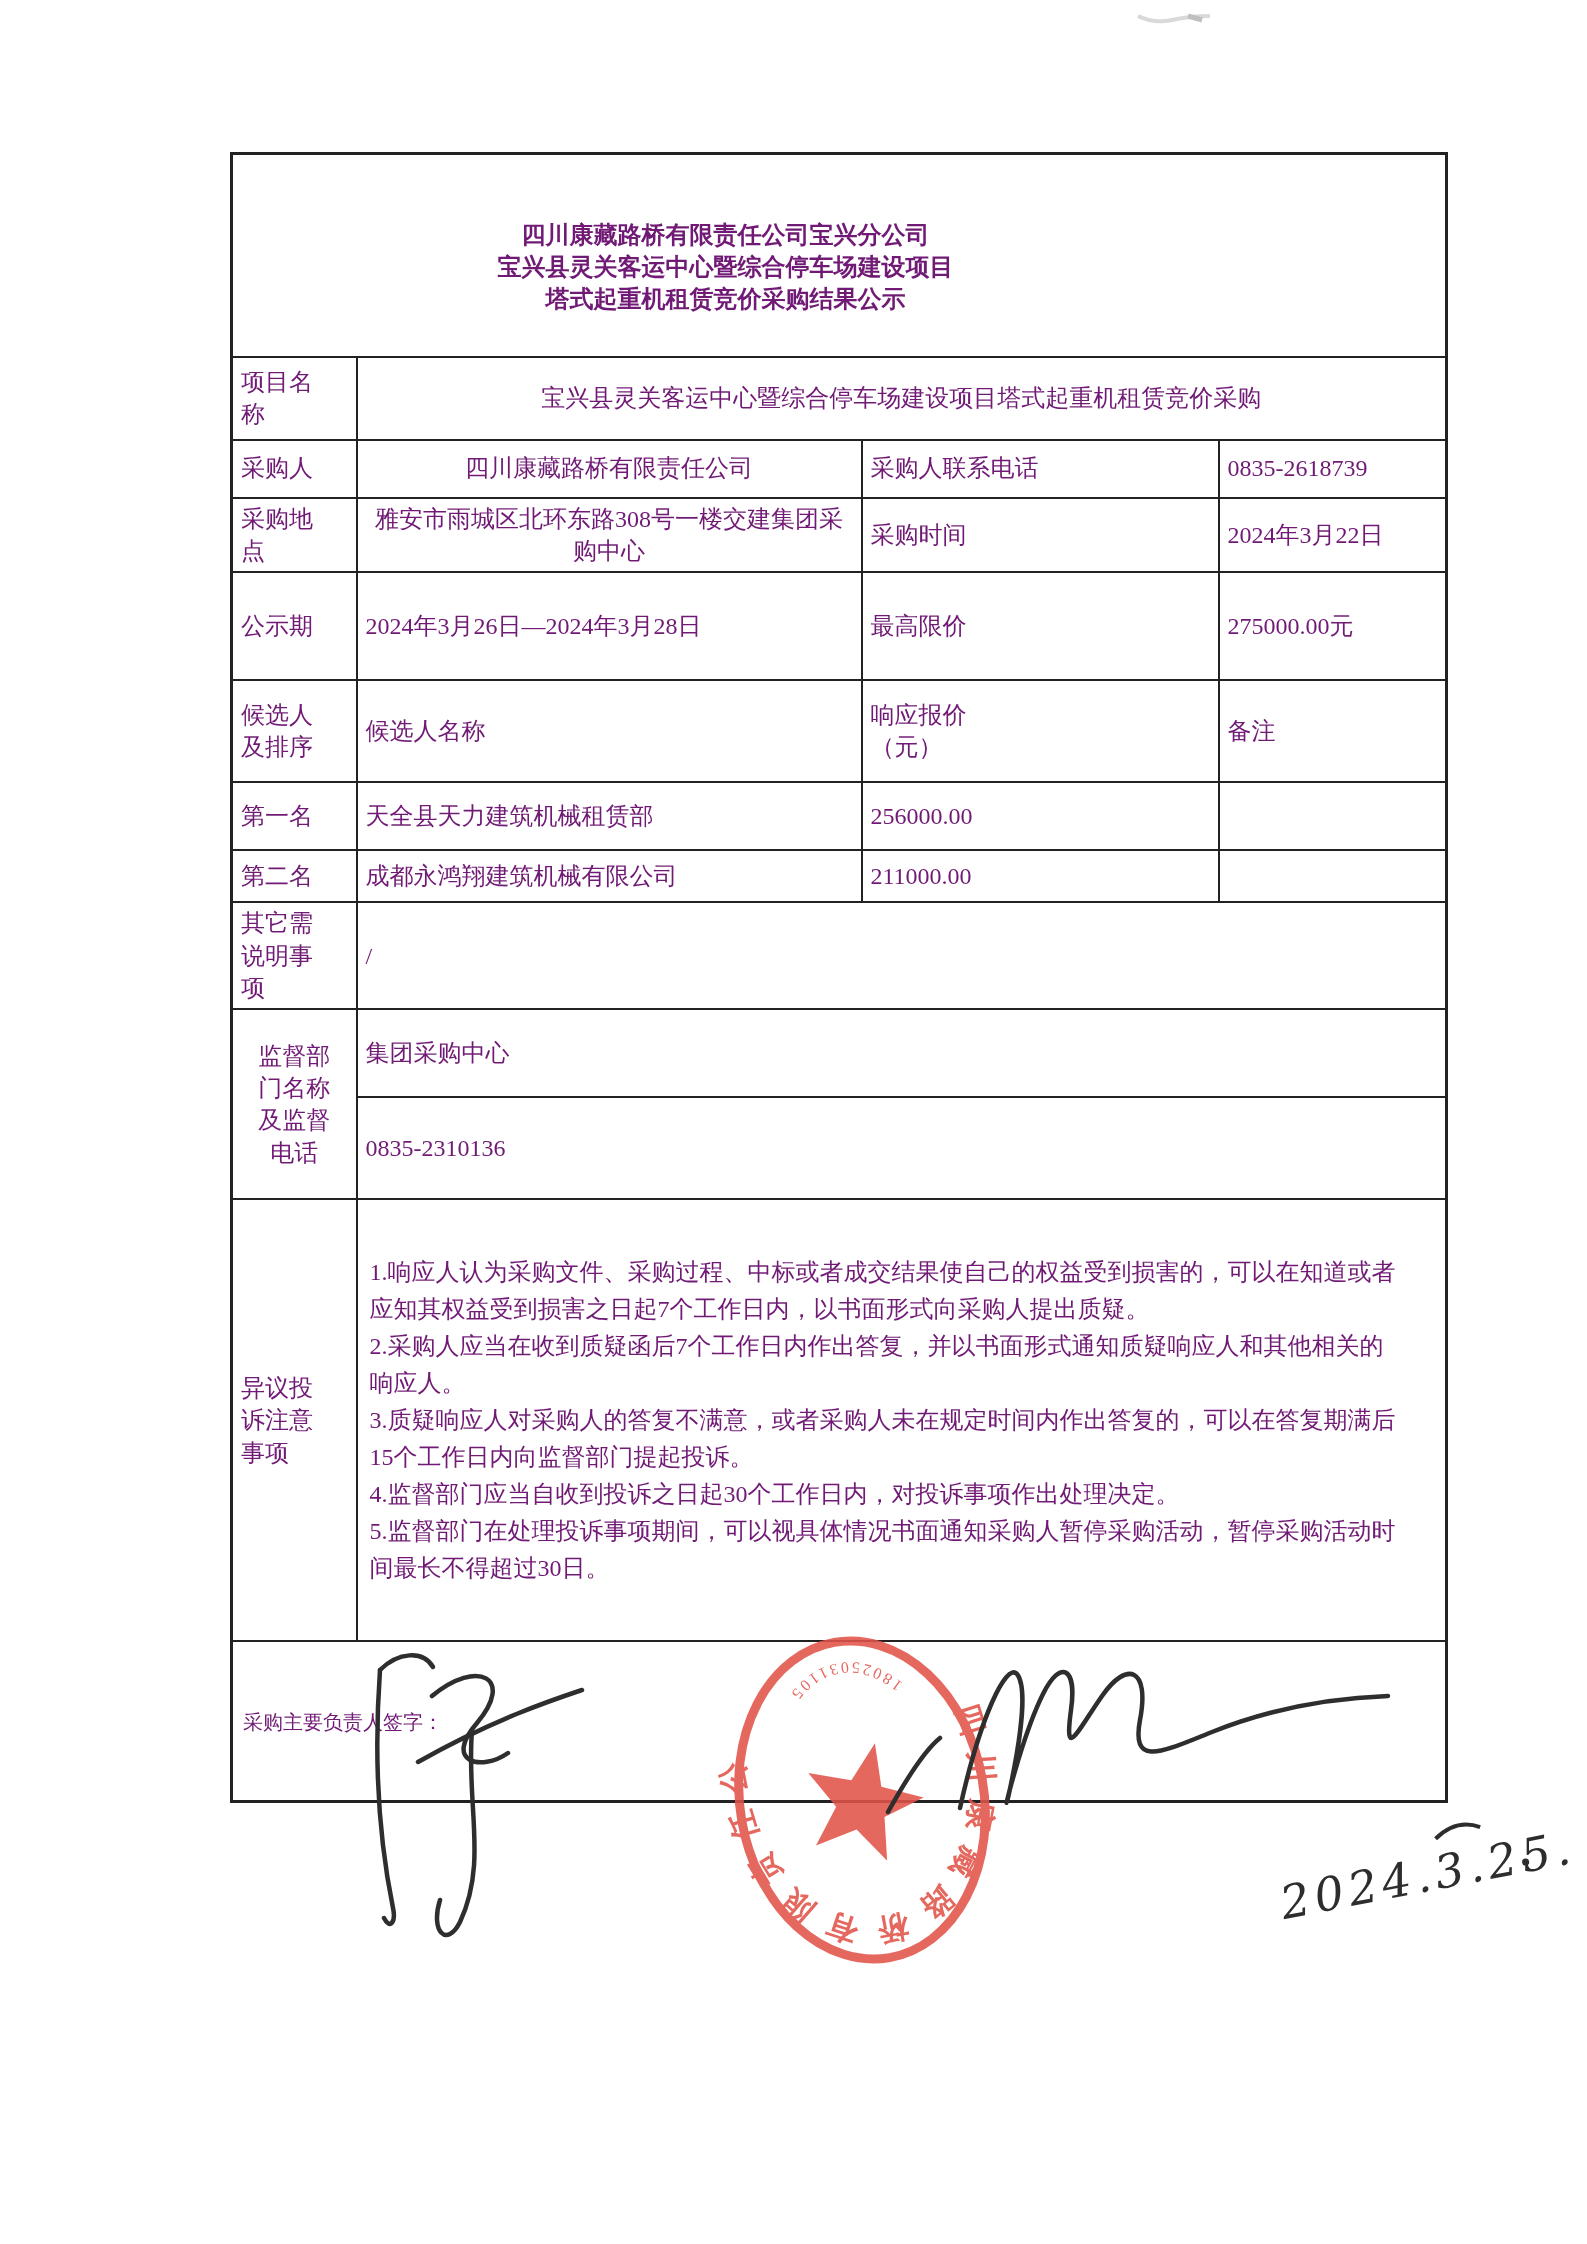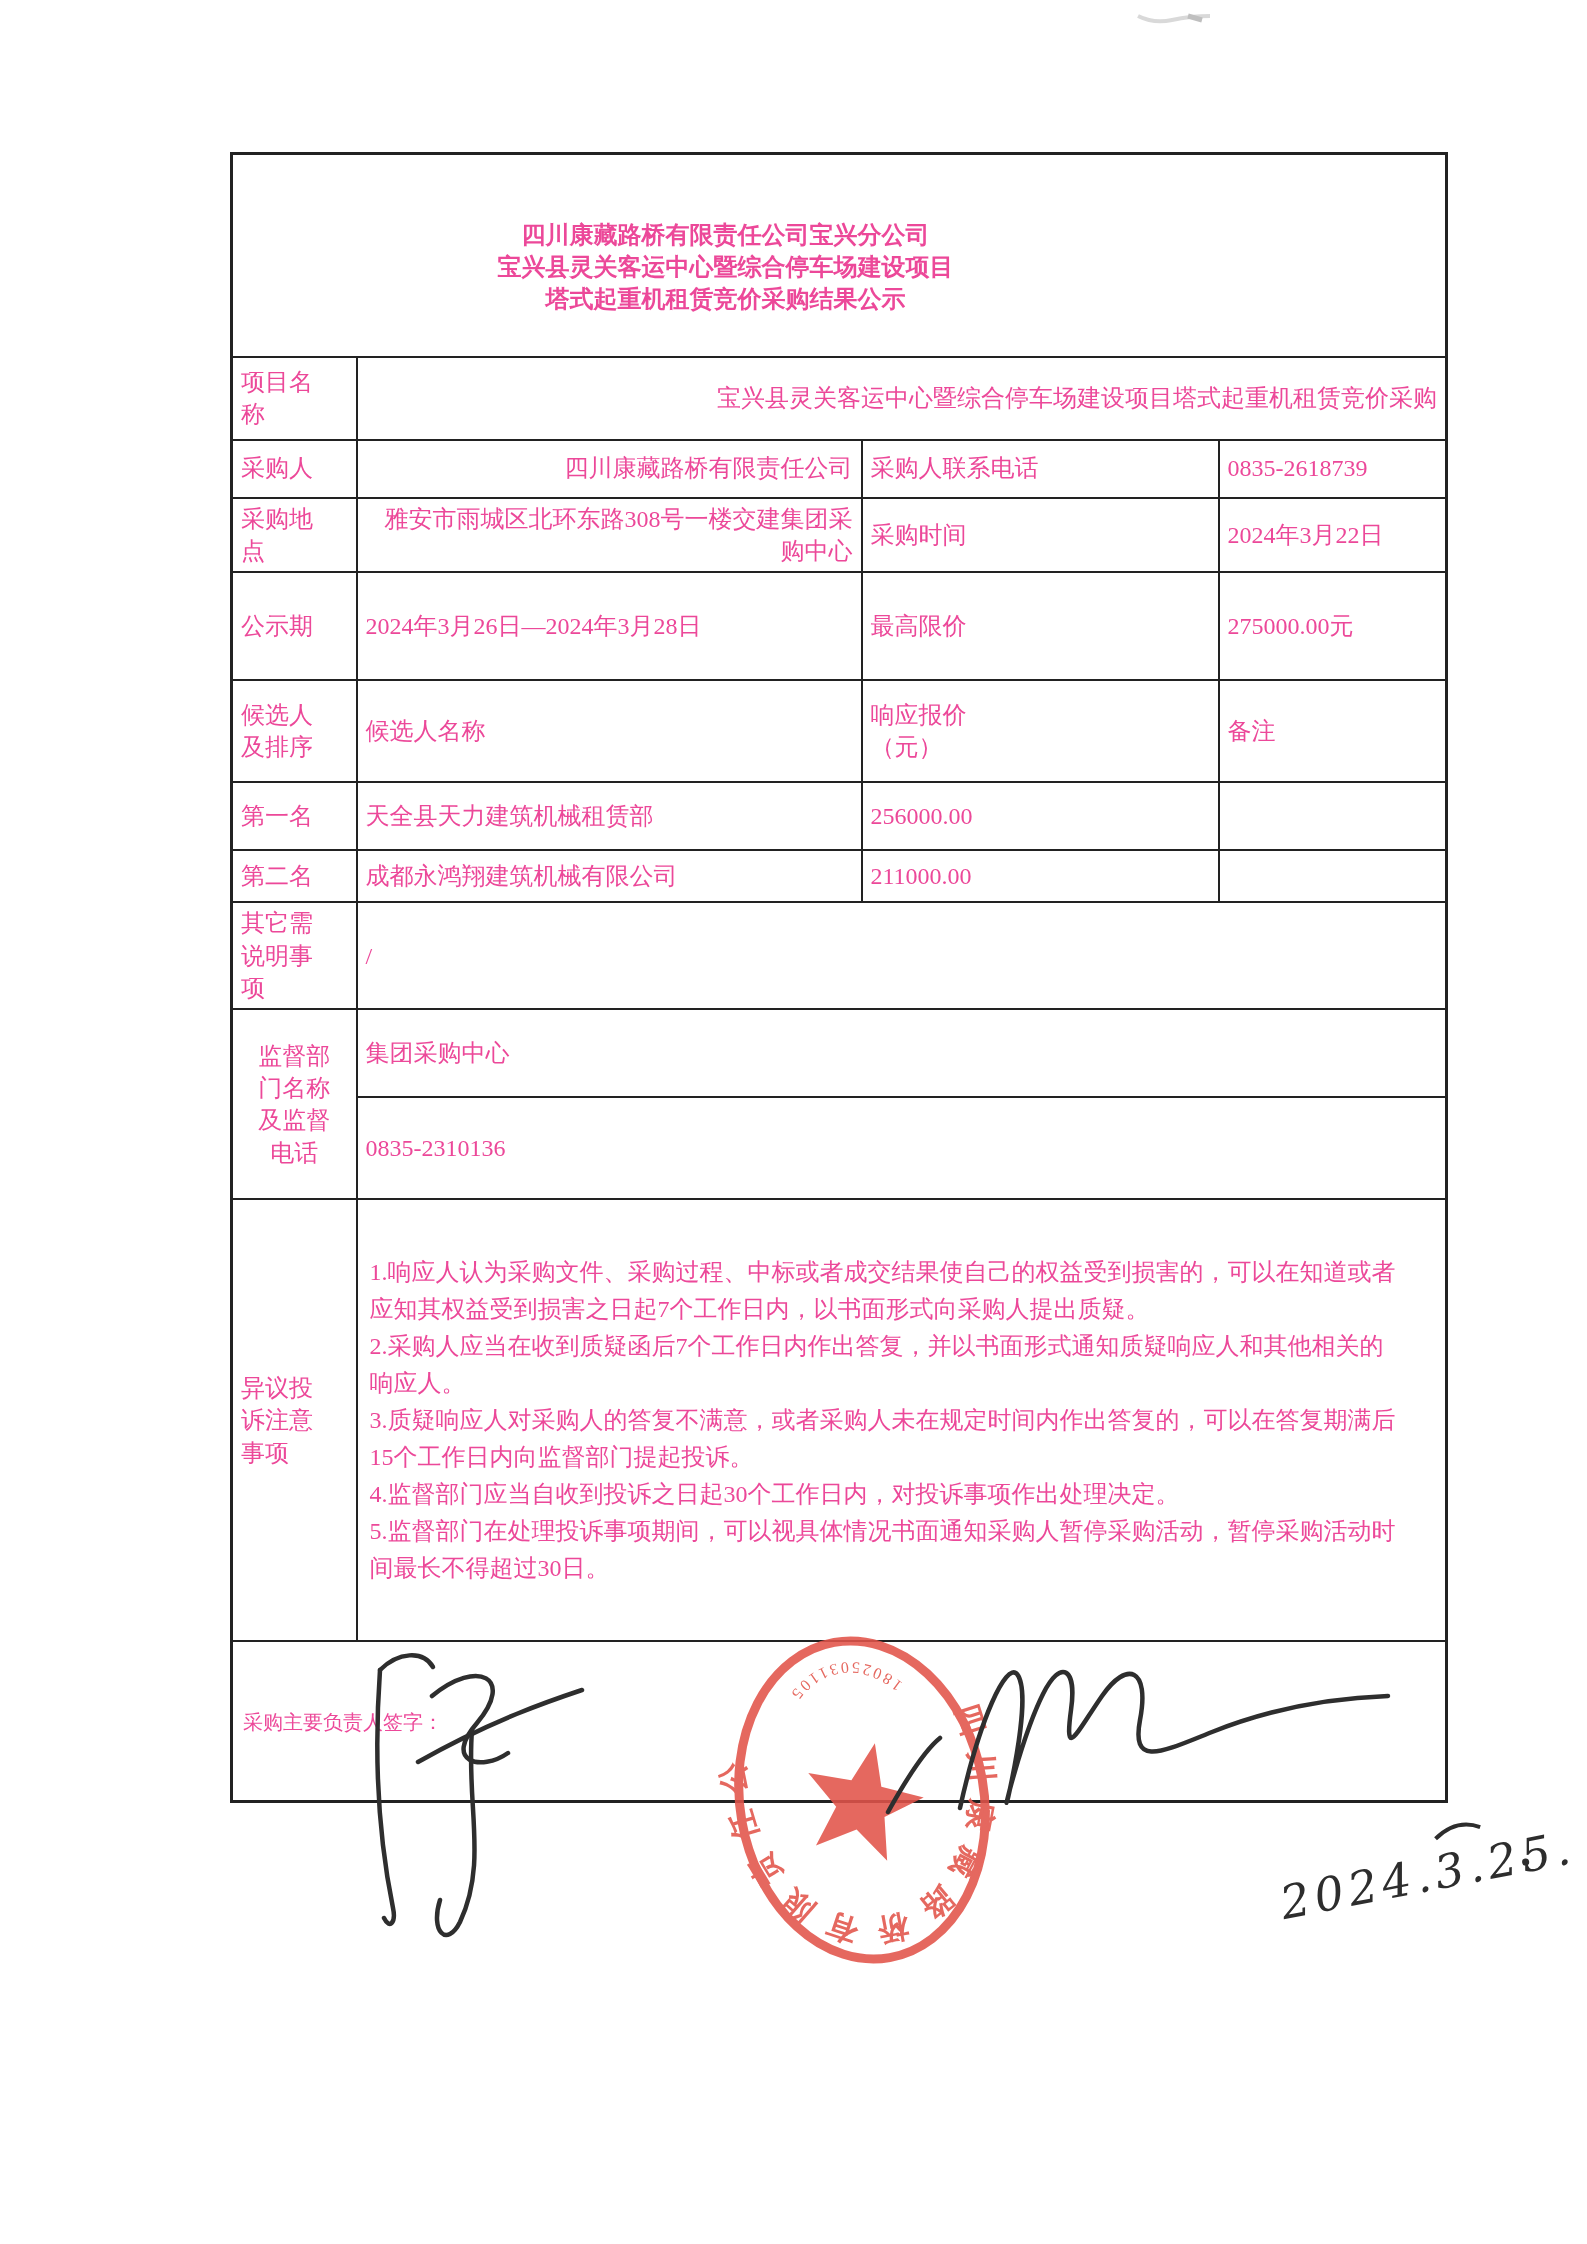--- a/index.html
+++ b/index.html
@@ -2,21 +2,21 @@
 <html><head>
 <meta charset="utf-8">
 <style>
   html,body{margin:0;padding:0;background:#e9e9e9;}
   .page{
     position:relative;
     width:1587px;height:2244px;
     background:#ffffff;
     overflow:hidden;
     font-family:"Liberation Serif","DejaVu Serif",serif;
-    color:#ec4899;
+    color:#701a75;
     text-decoration:underline;
   }
   table.doc{
     position:absolute;left:230px;top:152px;
     width:1215px;
     border-collapse:collapse;
     table-layout:fixed;
     border:3px solid #222;
   }
   table.doc td{
@@ -34,21 +34,21 @@
     padding-top:28px !important;
     padding-right:235px !important;
     font-weight:bold;
     font-size:34px;
     line-height:47px;
   }
   .lab{text-align:left;}
   .lab .w, .lab-c .w{display:inline-block;width:3.2em;word-break:break-all;text-align:left;}
   .lab-c{text-align:center;}
   .lab-c .w{text-align:center;width:3.1em;}
-  .val-l{text-align:right;}
+  .val-l{text-align:center;}
   .c{text-align:left;}
   .pre{white-space:pre-line;}
   .obj{
     vertical-align:middle;
     padding:10px 10px 10px 12px !important;
   }
   .obj .ln{font-size:24px;line-height:37px;}
   .sig-cell{
     vertical-align:middle;
     padding-left:10px !important;

